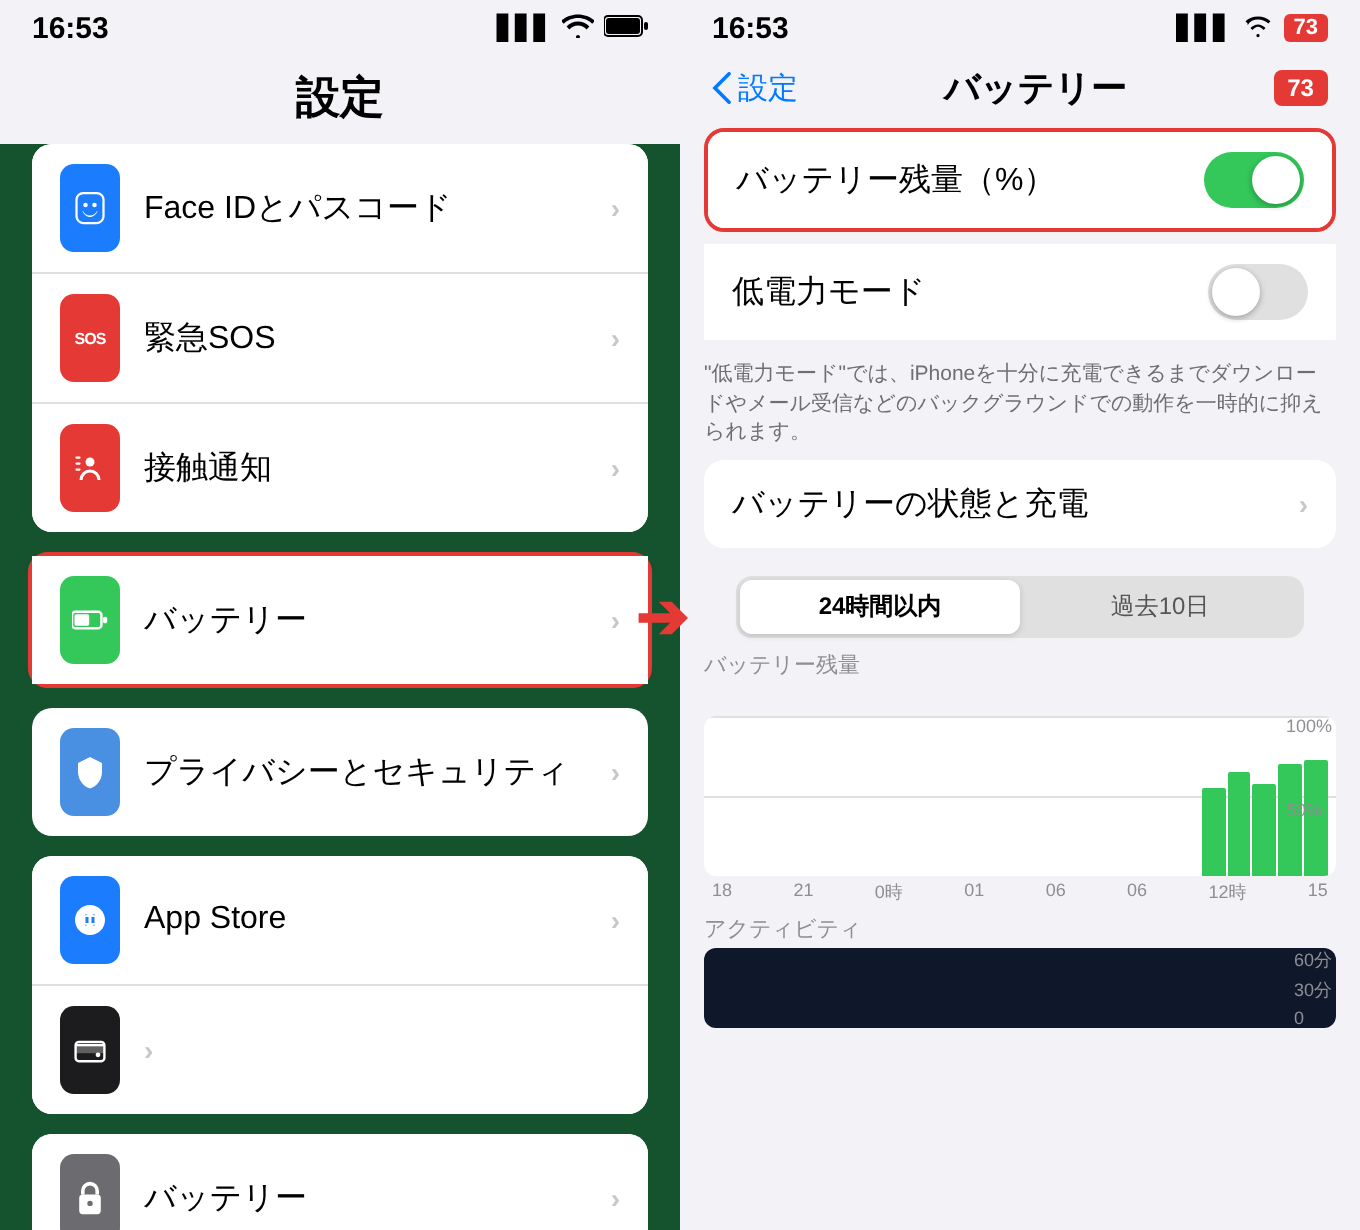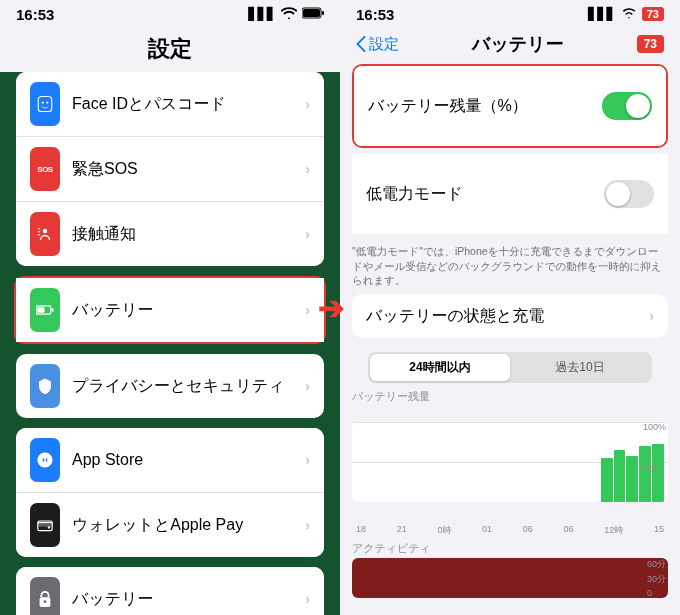--- a/index.html
+++ b/index.html
@@ -151,21 +151,21 @@
     .battery-settings-section {
       background: #fff;
       border-radius: 10px;
       margin: 0 12px 6px;
       overflow: visible;
     }
 
     .bat-row {
       display: flex;
       align-items: center;
-      padding: 26px 14px;
+      padding: 10px 14px;
       min-height: 44px;
       background: #fff;
     }
 
     .bat-row-highlight {
       border: 2px solid #e53935;
       border-radius: 10px;
       margin: 0 12px;
       overflow: hidden;
     }
@@ -323,33 +323,32 @@
       flex: 1;
       border-radius: 1px 1px 0 0;
     }
 
     .chart-x-labels {
       display: flex;
       justify-content: space-between;
       padding: 2px 4px 0;
       font-size: 9px;
       color: #8e8e93;
-      margin-top: 20px;
     }
 
     
     .activity-title {
       font-size: 11px;
       color: #8e8e93;
       margin: 4px 0 2px;
     }
     .activity-chart-container {
       position: relative;
       height: 40px;
-      background: #7f1d1d;
+      background: #0f172a;
       border-radius: 6px;
       overflow: hidden;
     }
     .activity-labels-right {
       position: absolute;
       right: 2px;
       top: 0;
       height: 100%;
       display: flex;
       flex-direction: column;
@@ -455,21 +454,20 @@
       </div>
       <div class="settings-row">
         <div class="row-icon" style="background:#1c1c1e;">
           <svg width="16" height="14" viewBox="0 0 20 16">
               <rect x="1" y="3" width="18" height="12" rx="2" fill="none" stroke="white" stroke-width="1.5"></rect>
               <rect x="1" y="6" width="18" height="4" fill="white" opacity="0.3"></rect>
               <path d="M1 5h18" stroke="white" stroke-width="1.5"></path>
               <circle cx="15" cy="11" r="1.5" fill="white"></circle>
             </svg>
         </div>
-        <span class="row-label">ウォレットとApple Pay</span>
         <span class="row-chevron">›</span>
       </div>
     </div>
 
     <div class="settings-section">
       <div class="settings-row">
         <div class="row-icon" style="background:#6c6c70;">
           <svg width="16" height="18" viewBox="0 0 16 20">
               <rect x="2" y="8" width="12" height="11" rx="2" fill="white"></rect>
               <path d="M4 8V6a4 4 0 018 0v2" fill="none" stroke="white" stroke-width="2"></path>

